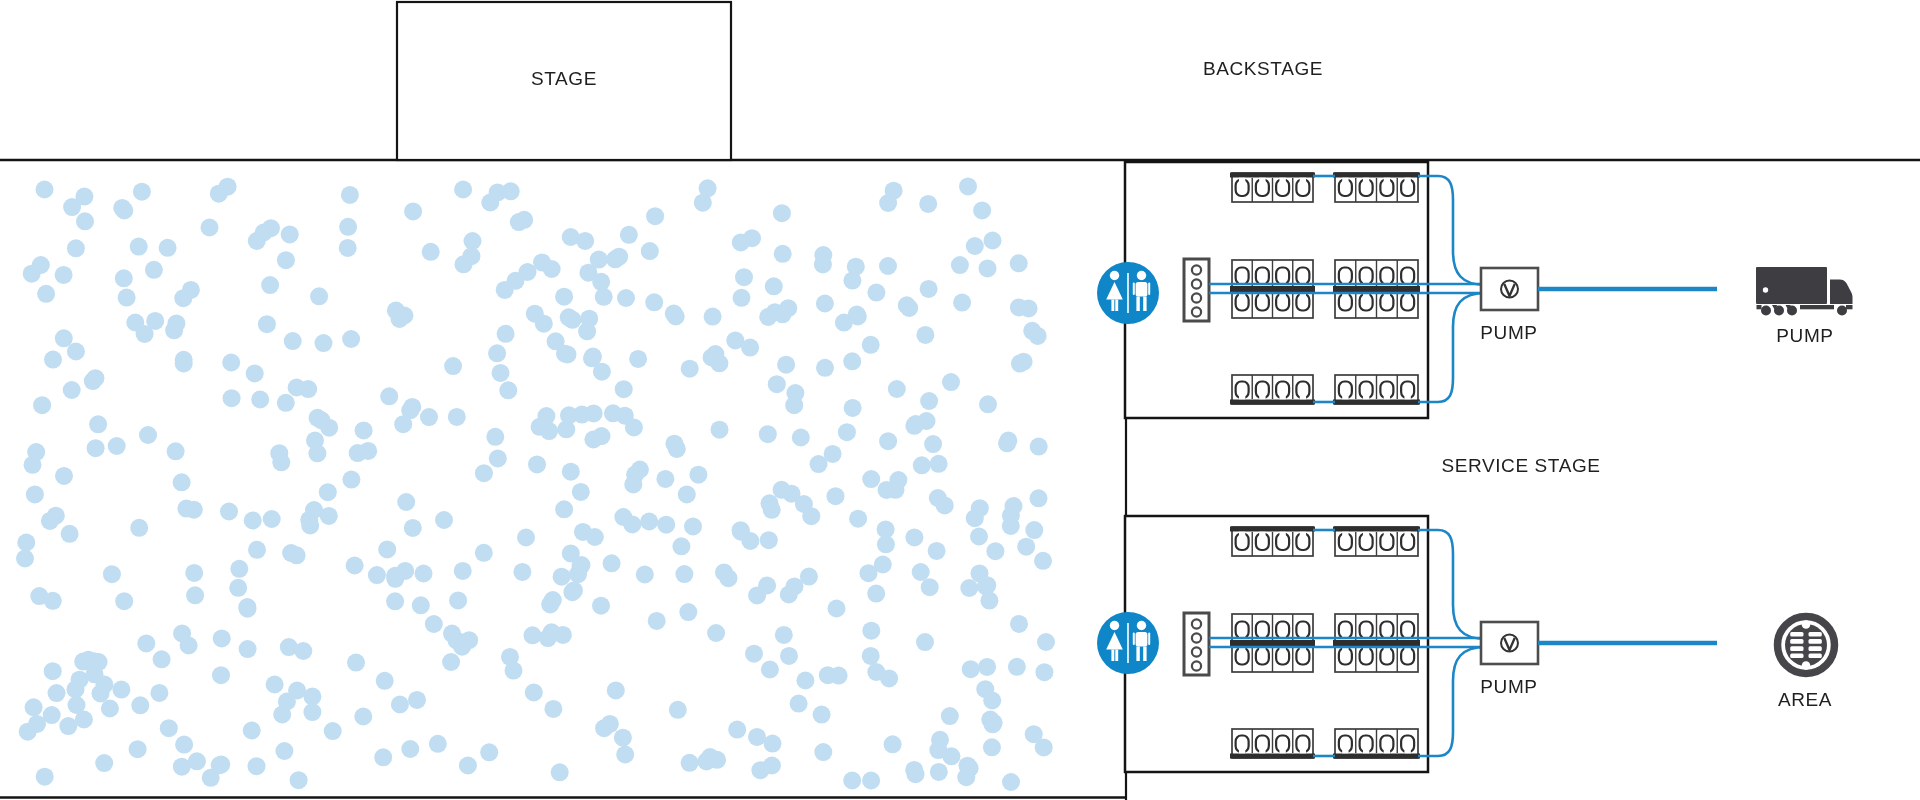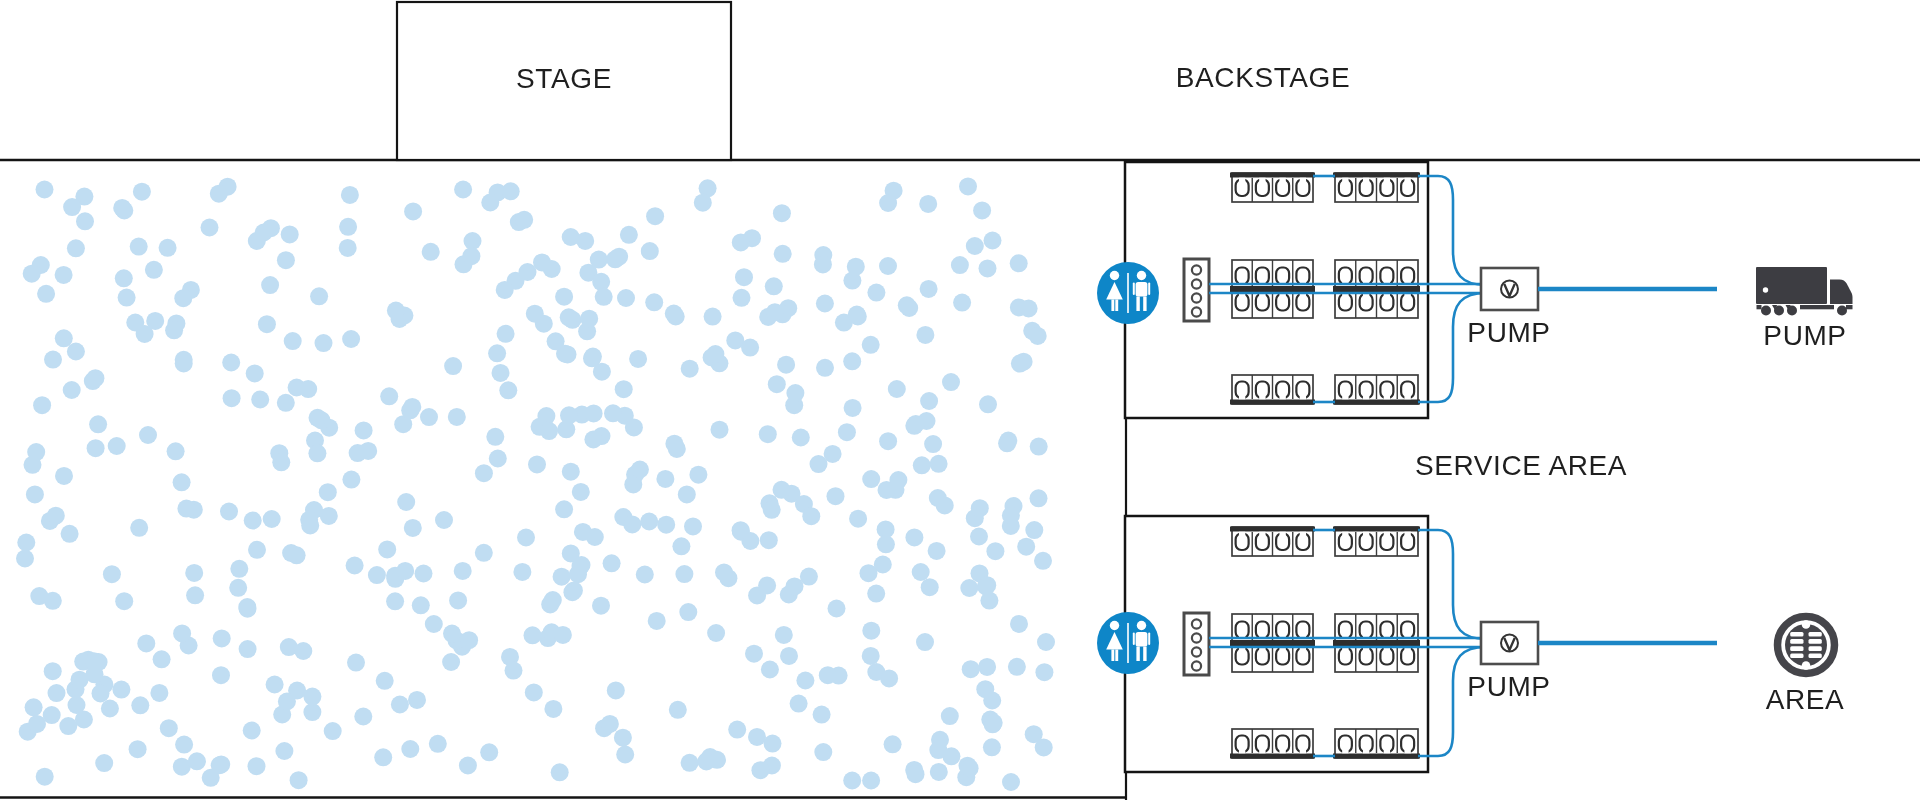--- a/index.html
+++ b/index.html
@@ -1,19 +1,19 @@
 <!DOCTYPE html>
 <html><head>
 <meta charset="utf-8">
 <style>
   html,body{margin:0;padding:0;background:#fff;}
   .canvas{position:relative;width:1920px;height:800px;background:#fff;overflow:hidden;
           font-family:"Liberation Sans","DejaVu Sans",sans-serif;}
   .canvas svg{position:absolute;left:0;top:0;}
-  .lbl{position:absolute;transform:translate(-50%,-50%);font-size:28px;letter-spacing:0.6px;
+  .lbl{position:absolute;transform:translate(-50%,-50%);font-size:19px;letter-spacing:0.6px;
        color:#1f1f1f;white-space:nowrap;}
 </style>
 </head>
 <body>
 
 <div class="canvas">
 
   <svg width="1920" height="800" viewBox="0 0 1920 800">
 
     <defs>
@@ -976,19 +976,19 @@
       <rect x="2.5" y="8.5" width="13.3" height="4.6" rx="1.5" fill="#fff"></rect>
       <circle cy="-20.5" r="4.3" fill="#fff"></circle>
       <circle cy="20.5" r="4.3" fill="#fff"></circle>
     </g>
 
     <use href="#restroom-def" transform="translate(1128,293)"></use>
     <use href="#restroom-def" transform="translate(1128,643)"></use>
   </svg>
 
   <div class="lbl" style="left:564px;top:79px">STAGE</div>
-  <div class="lbl" style="left:1263px;top:78px">BACKSTAGE</div>
-  <div class="lbl" style="left:1521px;top:466px">SERVICE AREA</div>
+  <div class="lbl" style="left:1263px;top:69px">BACKSTAGE</div>
+  <div class="lbl" style="left:1521px;top:466px">SERVICE STAGE</div>
   <div class="lbl" style="left:1509px;top:333px">PUMP</div>
   <div class="lbl" style="left:1509px;top:687px">PUMP</div>
   <div class="lbl" style="left:1805px;top:336px">PUMP</div>
   <div class="lbl" style="left:1805px;top:700px">AREA</div>
 </div>
 
 </body></html>

